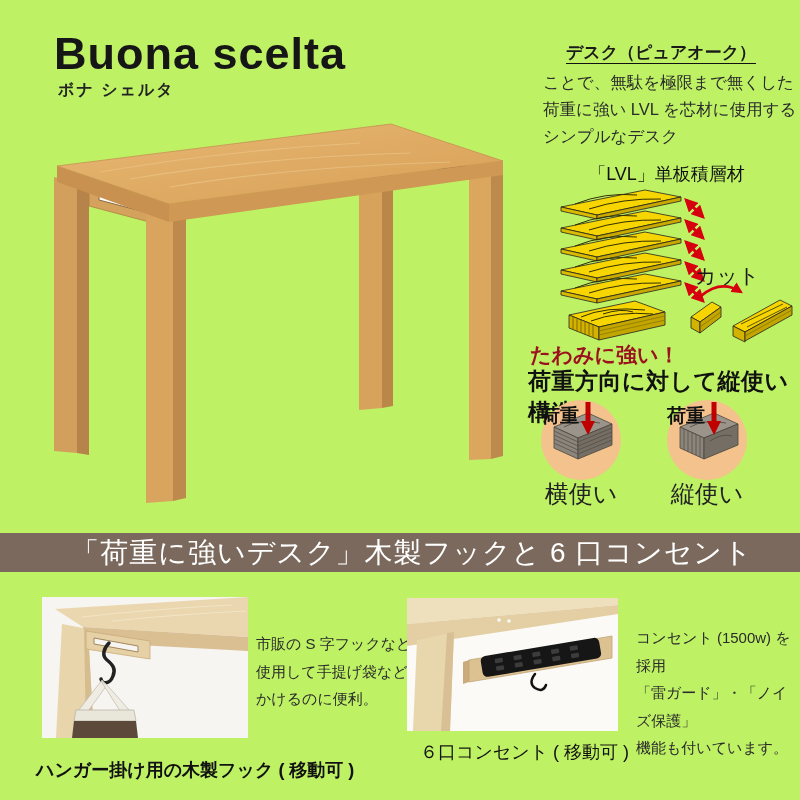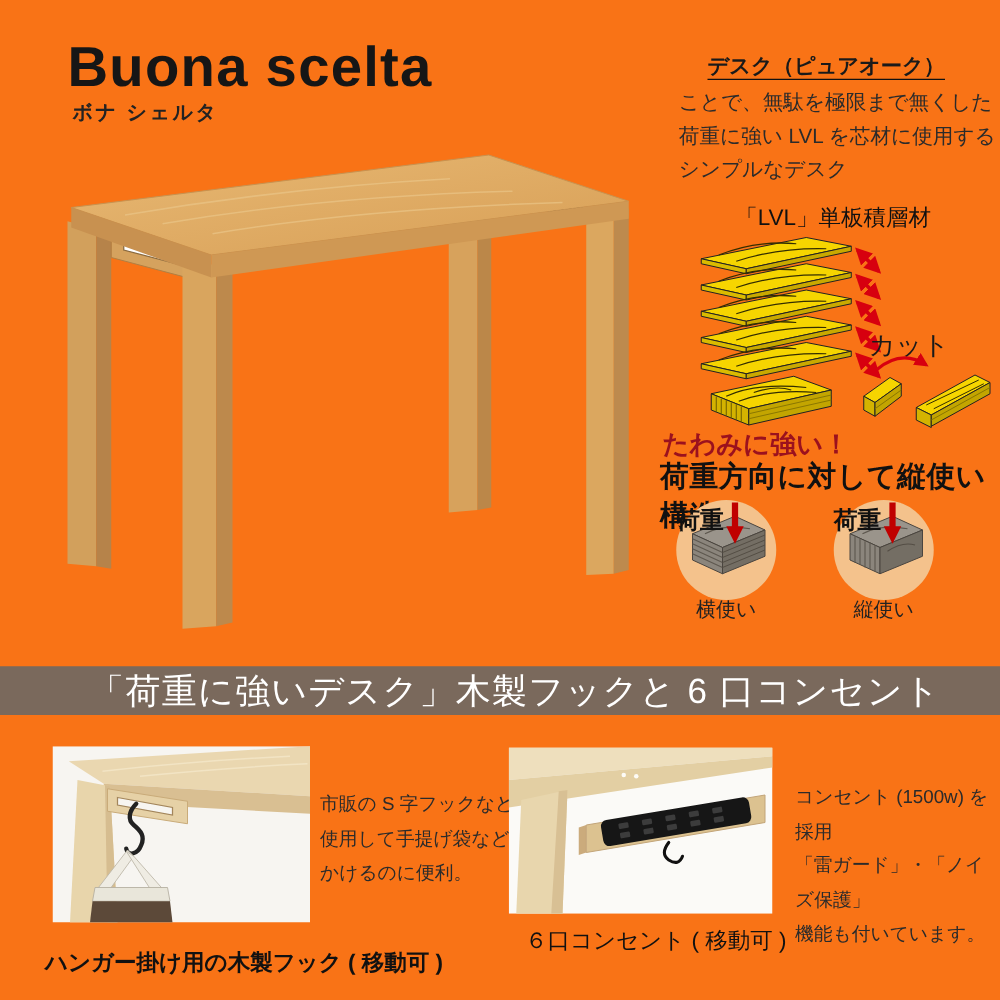--- a/index.html
+++ b/index.html
@@ -1,28 +1,28 @@
 <!DOCTYPE html>
 <html><head>
 <meta charset="utf-8">
 <title>Buona scelta</title>
 <style>
   html,body{margin:0;padding:0;background:#fff;}
-  .page{position:relative;width:800px;height:800px;background:#f97316;overflow:hidden;
+  .page{position:relative;width:800px;height:800px;background:#bef264;overflow:hidden;
         font-family:"Liberation Sans","DejaVu Sans",sans-serif;color:#1a1a1a;}
   .abs{position:absolute;}
   .title{left:54px;top:28px;font-size:45px;font-weight:700;letter-spacing:1px;color:#161616;}
   .subtitle{left:58px;top:80px;font-size:16px;font-weight:700;letter-spacing:2px;color:#222;text-align:right;}
   .info-heading{left:530px;top:41px;width:262px;text-align:center;font-size:17px;font-weight:700;}
   .info-heading span{border-bottom:1.5px solid #111;padding-bottom:1px;margin-top:17px;}
   .info-desc{left:543px;top:69px;font-size:16.5px;line-height:27px;color:#2b2b2b;}
   .lvl-label{left:533px;top:162px;width:267px;text-align:center;font-size:18px;color:#111;}
   .flex-strength{left:530px;top:341px;font-size:21px;font-weight:700;color:#9b111e;font-family:Liberation Mono, monospace;}
   .structure{left:528px;top:366px;font-size:23px;font-weight:700;color:#111;letter-spacing:0.5px;}
-  .use-label{top:478px;width:80px;text-align:center;font-size:16px;color:#222;}
+  .use-label{top:478px;width:80px;text-align:center;font-size:24px;color:#222;}
   .banner{left:0;top:533px;width:800px;height:39px;background:#7a695c;
           display:flex;align-items:center;justify-content:center;}
   .banner span{color:#ffffff;font-size:28px;letter-spacing:1px;font-weight:400;margin-left:24px;}
   .feat-desc{font-size:15px;line-height:27.5px;color:#2b2b2b;}
   .feat-caption{font-size:18px;color:#111;}
 </style>
 </head>
 <body>
 
 <div class="page">

